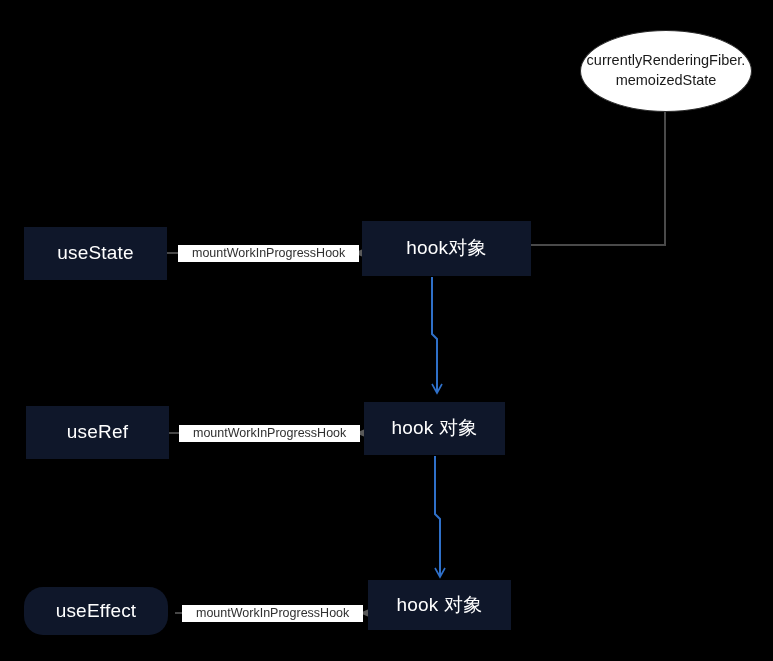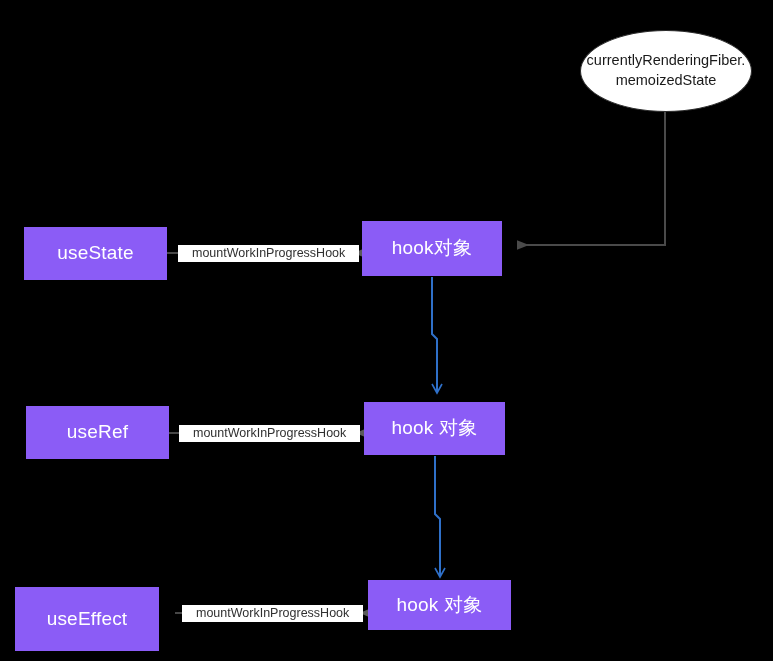--- a/index.html
+++ b/index.html
@@ -21,21 +21,21 @@
   #wires {
     position: absolute;
     left: 0;
     top: 0;
     width: 773px;
     height: 661px;
     pointer-events: none;
   }
   .node-box {
     position: absolute;
-    background: #8b5cf6;
+    background: #0f172a;
     color: #ffffff;
     display: flex;
     align-items: center;
     justify-content: center;
     font-size: 19px;
     letter-spacing: 0.2px;
     box-sizing: border-box;
     text-align: center;
     line-height: 1.2;
   }
@@ -119,25 +119,25 @@
   </div>
 
   <div class="node-box" style="left:24px; top:227px; width:143px; height:53px;">
     <span>useState</span>
   </div>
 
   <div class="node-box" style="left:26px; top:406px; width:143px; height:53px;align-items:center;">
     <span>useRef</span>
   </div>
 
-  <div class="node-box" style="left:15px; top:587px; width:144px; height:64px;">
+  <div class="node-box" style="left:24px; top:587px; width:144px; height:48px;border-radius:19px;">
     <span>useEffect</span>
   </div>
 
-  <div class="node-box" style="left:362px; top:221px; width:140px; height:55px;">
+  <div class="node-box" style="left:362px; top:221px; width:169px; height:55px;">
     <span>hook对象</span>
   </div>
 
   <div class="node-box" style="left:364px; top:402px; width:141px; height:53px;">
     <span>hook 对象</span>
   </div>
 
   <div class="node-box" style="left:368px; top:580px; width:143px; height:50px;">
     <span>hook 对象</span>
   </div>

